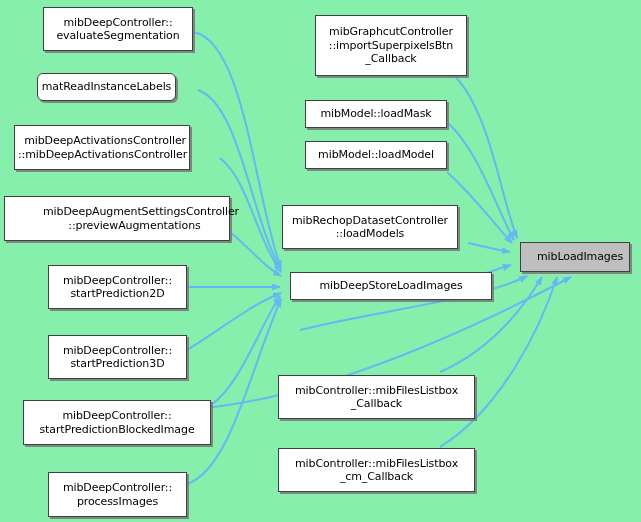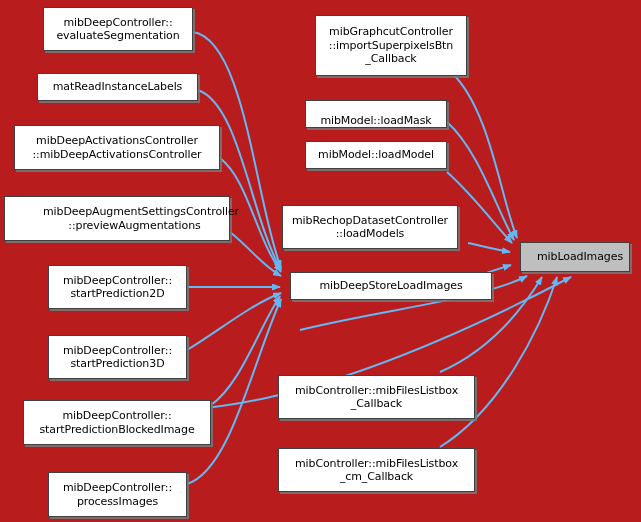--- a/index.html
+++ b/index.html
@@ -4,21 +4,21 @@
 <style>
   html, body {
     margin: 0;
     padding: 0;
     background: #000000;
   }
   #canvas {
     position: relative;
     width: 641px;
     height: 522px;
-    background: #b91c1c;
+    background: #86efac;
     overflow: hidden;
     font-family: "DejaVu Sans", sans-serif;
   }
   svg#edges {
     position: absolute;
     left: 0;
     top: 0;
     width: 641px;
     height: 522px;
     pointer-events: none;
@@ -78,37 +78,37 @@
         <path d="M465,280 C483,274 498,269 511,265" fill="none" stroke="#63b8f5" stroke-width="2" marker-end="url(#arrow)"></path>
         <path d="M440,372 C490,350 522,310 542,277" fill="none" stroke="#63b8f5" stroke-width="2" marker-end="url(#arrow)"></path>
         <path d="M440,447 C500,410 540,330 557,277" fill="none" stroke="#63b8f5" stroke-width="2" marker-end="url(#arrow)"></path>
         <path d="M300,330 C380,310 480,300 527,276" fill="none" stroke="#63b8f5" stroke-width="2" marker-end="url(#arrow)"></path>
         <path d="M205,408 C330,395 470,330 571,277" fill="none" stroke="#63b8f5" stroke-width="2" marker-end="url(#arrow)"></path>
       </g>
   </svg>
   <div id="nodes">
       <div class="node" style="left: 43px; top: 7px; width: 150px; height: 44px;"><span class="node-label">mibDeepController::
 evaluateSegmentation</span></div>
-      <div class="node" style="left: 37px; top: 73px; width: 161px; height: 28px;"><span class="node-label">matReadInstanceLabels</span></div>
-      <div class="node" style="left: 14px; top: 125px; width: 206px; height: 45px;"><span class="node-label">mibDeepActivationsController
+      <div class="node" style="left: 37px; top: 73px; width: 139px; height: 28px; border-radius: 6px;"><span class="node-label">matReadInstanceLabels</span></div>
+      <div class="node" style="left: 14px; top: 125px; width: 176px; height: 45px; text-align: right;"><span class="node-label">mibDeepActivationsController
 ::mibDeepActivationsController</span></div>
       <div class="node" style="left: 4px; top: 196px; width: 226px; height: 45px; padding-left: 35px;"><span class="node-label">mibDeepAugmentSettingsController
 ::previewAugmentations</span></div>
       <div class="node" style="left: 48px; top: 265px; width: 139px; height: 44px;"><span class="node-label">mibDeepController::
 startPrediction2D</span></div>
       <div class="node" style="left: 48px; top: 335px; width: 139px; height: 44px;"><span class="node-label">mibDeepController::
 startPrediction3D</span></div>
       <div class="node" style="left: 23px; top: 400px; width: 188px; height: 45px;"><span class="node-label">mibDeepController::
 startPredictionBlockedImage</span></div>
       <div class="node" style="left: 48px; top: 472px; width: 139px; height: 45px;"><span class="node-label">mibDeepController::
 processImages</span></div>
       <div class="node" style="left: 300px; top: 15px; width: 152px; height: 61px; margin-left: 15px;"><span class="node-label">mibGraphcutController
 ::importSuperpixelsBtn
 _Callback</span></div>
-      <div class="node" style="left: 305px; top: 100px; width: 142px; height: 28px; align-items: flex-end;"><span class="node-label">mibModel::loadMask</span></div>
+      <div class="node" style="left: 305px; top: 100px; width: 142px; height: 28px;"><span class="node-label">mibModel::loadMask</span></div>
       <div class="node" style="left: 305px; top: 141px; width: 142px; height: 28px;"><span class="node-label">mibModel::loadModel</span></div>
       <div class="node" style="left: 282px; top: 205px; width: 176px; height: 44px;"><span class="node-label">mibRechopDatasetController
 ::loadModels</span></div>
       <div class="node" style="left: 290px; top: 272px; width: 202px; height: 28px;"><span class="node-label">mibDeepStoreLoadImages</span></div>
       <div class="node" style="left: 278px; top: 375px; width: 197px; height: 44px;"><span class="node-label">mibController::mibFilesListbox
 _Callback</span></div>
       <div class="node" style="left: 278px; top: 448px; width: 197px; height: 44px;"><span class="node-label">mibController::mibFilesListbox
 _cm_Callback</span></div>
       <div class="node highlight" style="left: 520px; top: 242px; width: 110px; height: 30px;"><span class="node-label">mibLoadImages</span></div>
     </div>

